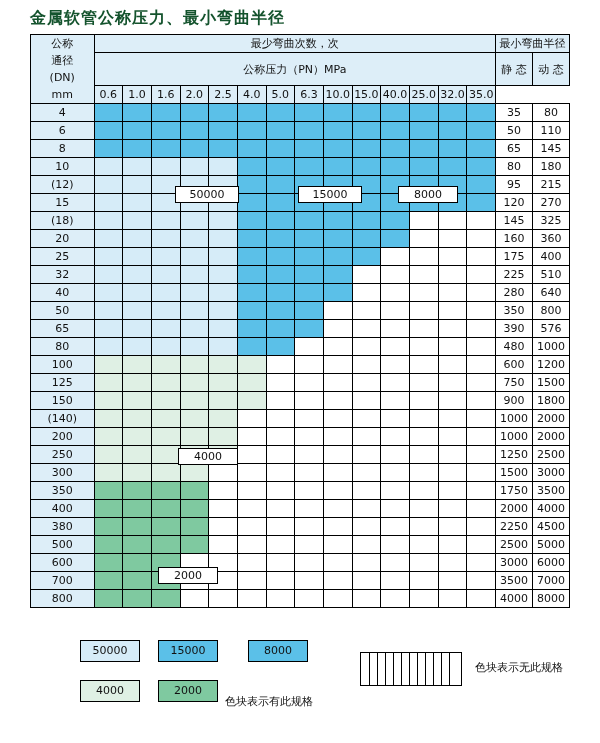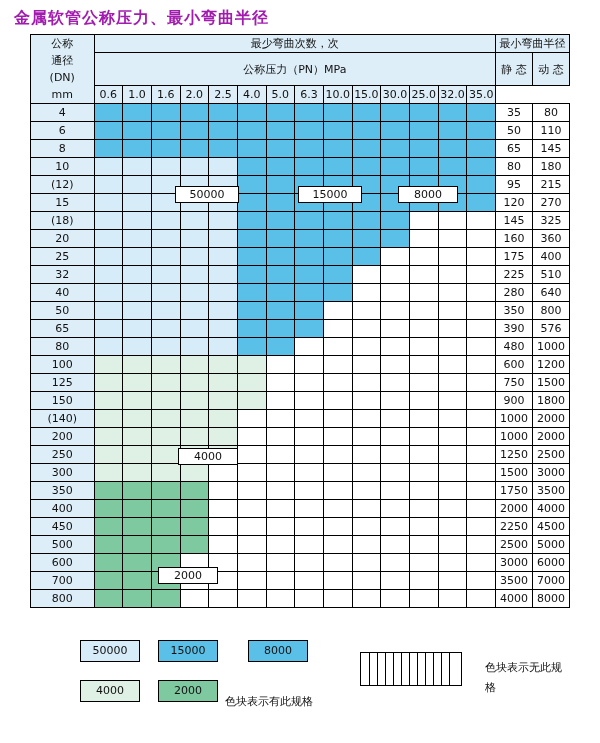--- a/index.html
+++ b/index.html
@@ -6,23 +6,23 @@
   body{
     width:600px;height:743px;
     background:#ffffff;
     font-family:"DejaVu Sans","Liberation Sans",sans-serif;
     font-size:11px;
     color:#111;
     position:relative;
     overflow:hidden;
   }
   #title{
-    position:absolute;left:14px;top:8px;
+    position:absolute;left:30px;top:8px;
     font-size:16px;font-weight:bold;letter-spacing:1px;
-    color:#a21caf;
+    color:#14532d;
     font-family:"DejaVu Serif","Liberation Serif",serif;
   }
   #table-wrap{
     position:absolute;left:30px;top:34px;width:540px;
   }
   table.main{
     border-collapse:collapse;
     table-layout:fixed;
     width:540px;
   }
@@ -130,21 +130,21 @@
           <td class="hdr">0.6</td>
           <td class="hdr">1.0</td>
           <td class="hdr">1.6</td>
           <td class="hdr">2.0</td>
           <td class="hdr">2.5</td>
           <td class="hdr">4.0</td>
           <td class="hdr">5.0</td>
           <td class="hdr">6.3</td>
           <td class="hdr">10.0</td>
           <td class="hdr">15.0</td>
-          <td class="hdr">30.0</td>
+          <td class="hdr">40.0</td>
           <td class="hdr">25.0</td>
           <td class="hdr">32.0</td>
           <td class="hdr">35.0</td>
         </tr>
     </thead>
     <tbody id="tbody">
         <tr>
           <td class="dnlbl">4</td>
           <td class="cell c-blue"></td>
           <td class="cell c-blue"></td>
@@ -575,21 +575,21 @@
           <td class="cell c-white"></td>
           <td class="cell c-white"></td>
           <td class="cell c-white"></td>
           <td class="cell c-white"></td>
           <td class="cell c-white"></td>
           <td class="cell c-white"></td>
           <td>2000</td>
           <td>4000</td>
         </tr>
         <tr>
-          <td class="dnlbl">450</td>
+          <td class="dnlbl">380</td>
           <td class="cell c-green"></td>
           <td class="cell c-green"></td>
           <td class="cell c-green"></td>
           <td class="cell c-green"></td>
           <td class="cell c-white"></td>
           <td class="cell c-white"></td>
           <td class="cell c-white"></td>
           <td class="cell c-white"></td>
           <td class="cell c-white"></td>
           <td class="cell c-white"></td>
@@ -702,14 +702,14 @@
       <i style="left: 24px;"></i>
       <i style="left: 32px;"></i>
       <i style="left: 40px;"></i>
       <i style="left: 48px;"></i>
       <i style="left: 56px;"></i>
       <i style="left: 64px;"></i>
       <i style="left: 72px;"></i>
       <i style="left: 80px;"></i>
       <i style="left: 88px;"></i>
     </div>
-  <div class="lg-label" style="left:445px;top:22px;margin-left:10px;">色块表示无此规格</div>
+  <div class="lg-label" style="left:445px;top:22px;">色块表示无此规格</div>
 </div>
 
 </body></html>

